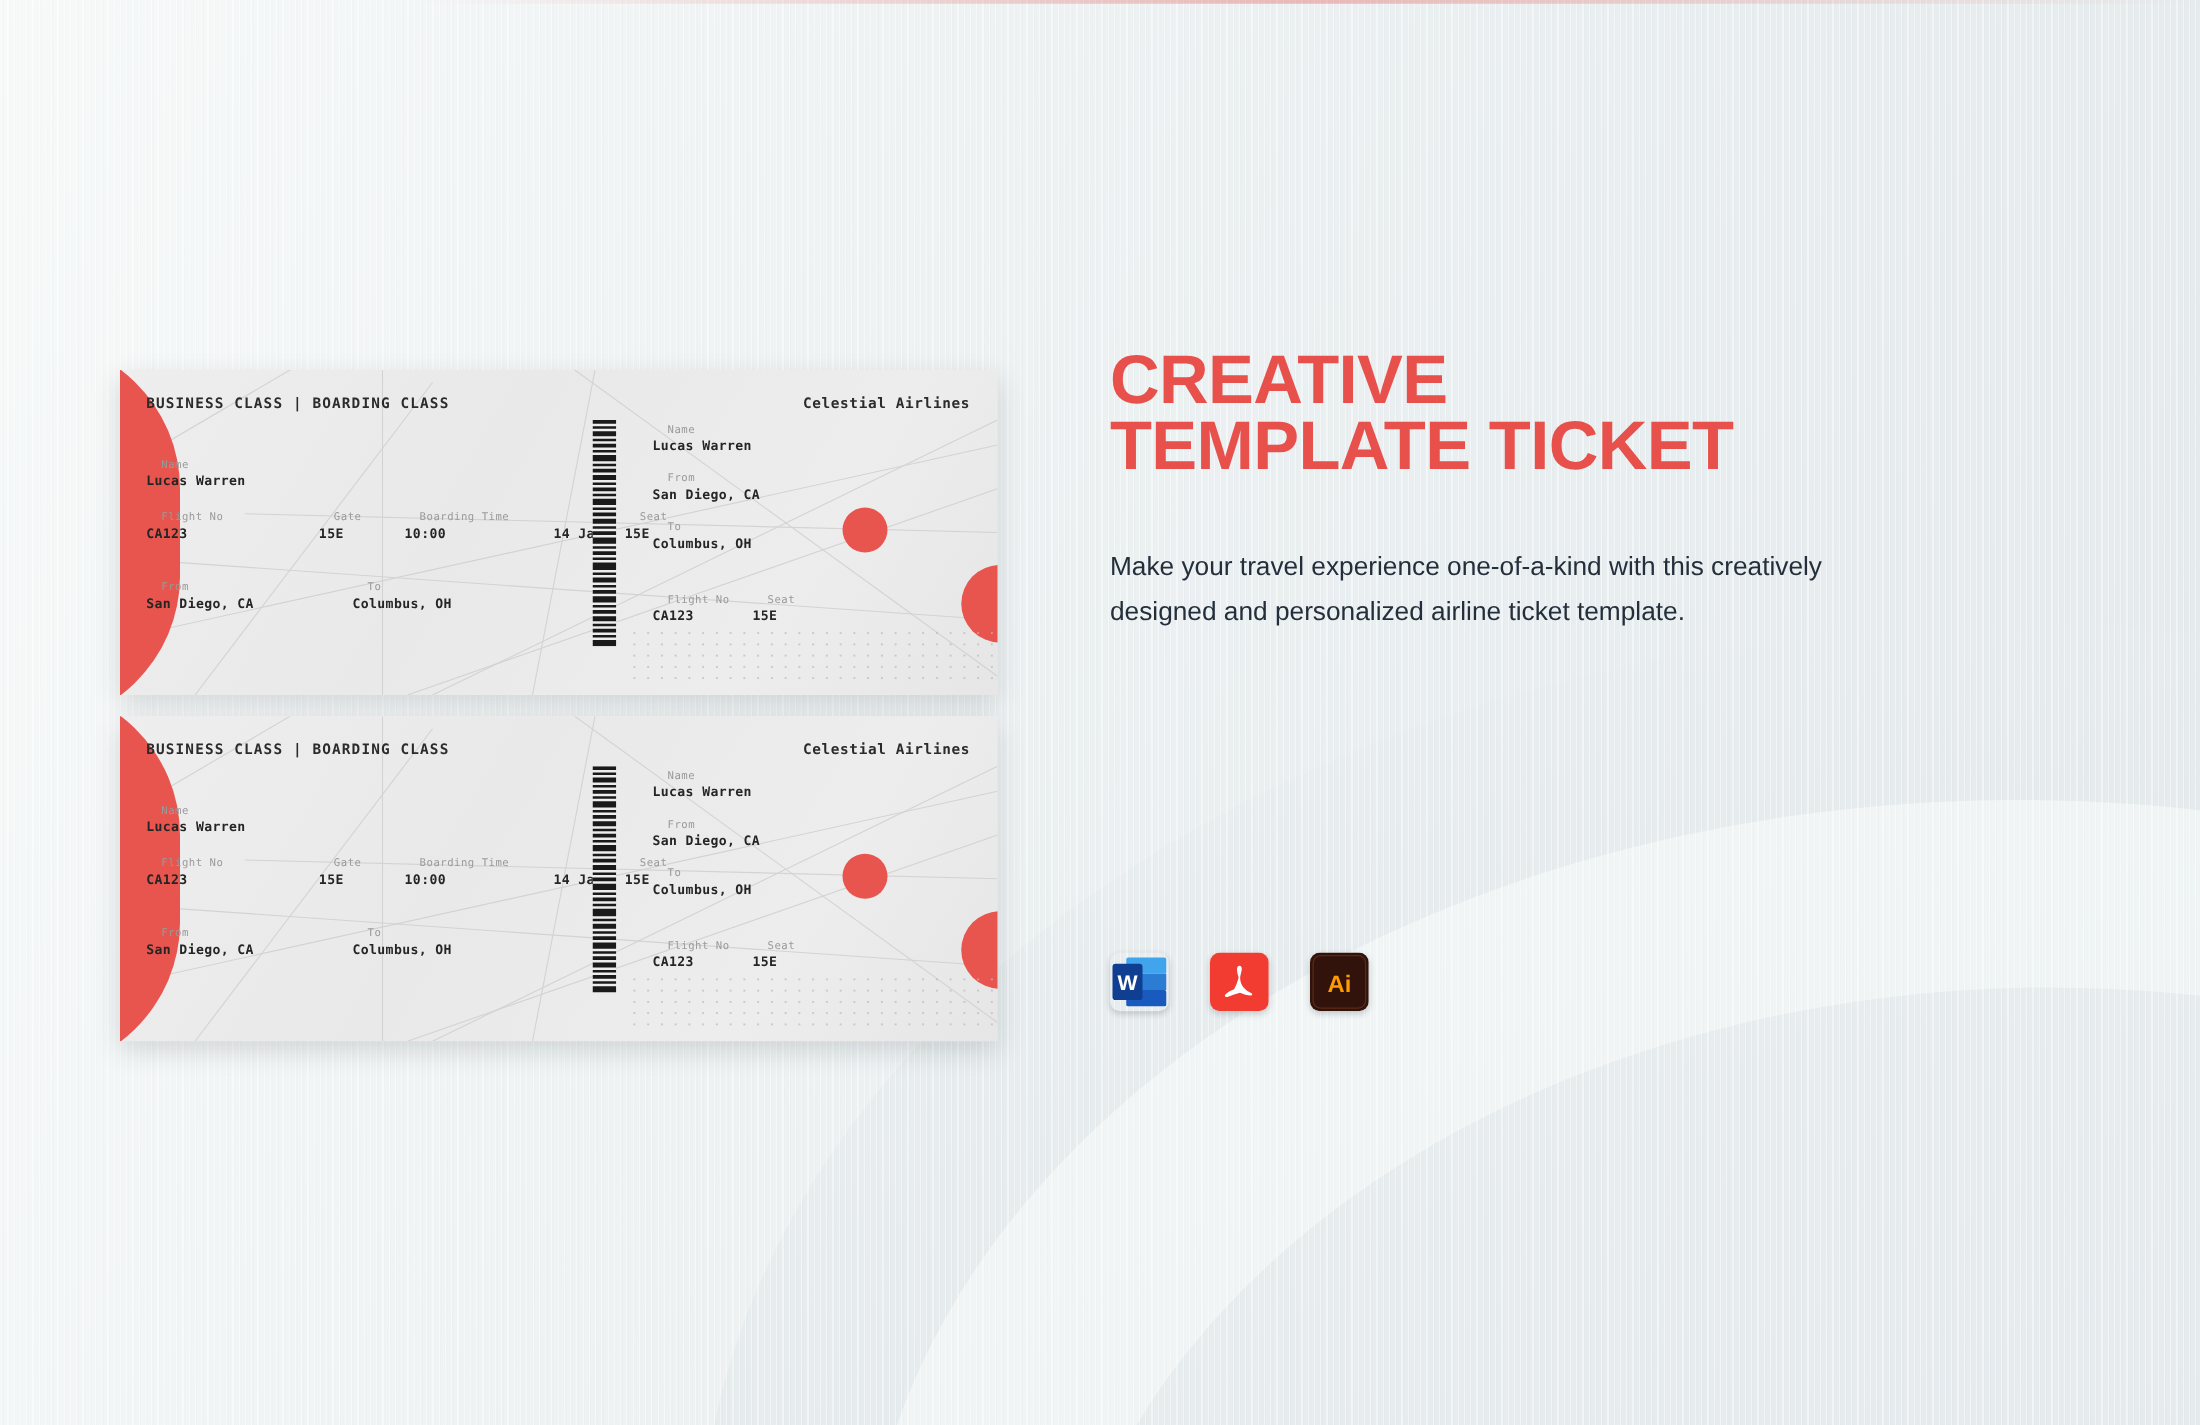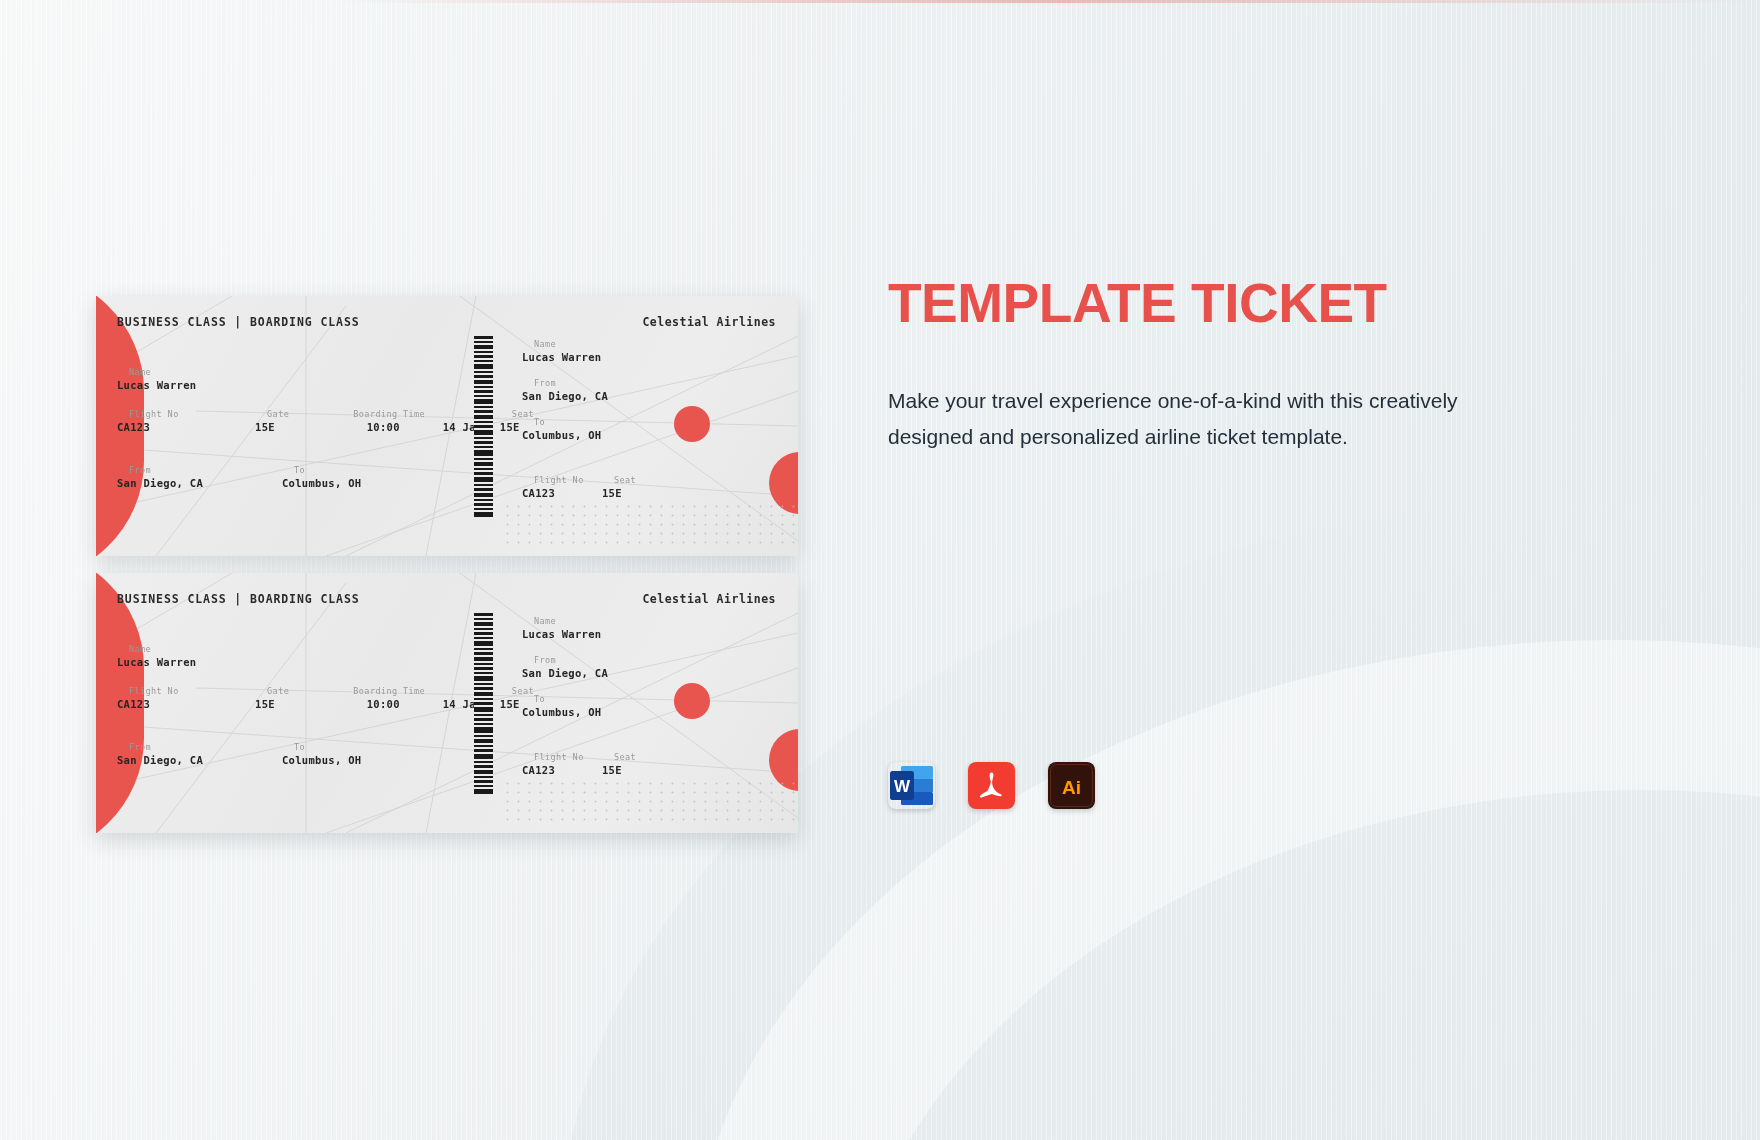--- a/index.html
+++ b/index.html
@@ -115,21 +115,21 @@
 
   .blk{ position:absolute; }
 
   #t1-name, #t2-name { left:21px; top:70px; }
   #t1-row, #t2-row { left:21px; top:112px; width:440px; }
   #t1-fromto, #t2-fromto { left:21px; top:168px; width:440px; }
 
   .row-grid{ display:flex; }
   .col-flight{ width:103px; }
   .col-gate{ width:72px;margin-left:40px; }
-  .col-board{ width:125px;text-align:center; }
+  .col-board{ width:125px; }
   .col-date{ width:60px; }
   .col-seat{ width:60px; }
   .col-from{ width:165px; }
   .col-to{ width:180px; }
 
   .barcode{
     position:absolute; left:378px; top:40px;
     width:19px; height:181px;
   }
   .barcode svg{ display:block; }
@@ -458,20 +458,21 @@
       <div class="fld-value">CA123</div>
     </div>
     <div>
       <div class="fld-label">Seat</div>
       <div class="fld-value">15E</div>
     </div>
   </div>
 </div>
 
 <div id="right-col">
+  <div class="title-line" id="title-1">CREATIVE</div>
   <div class="title-line" id="title-2">TEMPLATE TICKET</div>
   <div id="description">Make your travel experience one-of-a-kind with this creatively designed and personalized airline ticket template.</div>
 </div>
 
 <div id="format-icons">
 
   <span class="fmt-ico">
     <svg viewBox="0 0 47 47">
       <rect x="13" y="4" width="32" height="13" rx="1.5" fill="#41a5ee"></rect>
       <rect x="13" y="17" width="32" height="13" fill="#2b7cd3"></rect>

